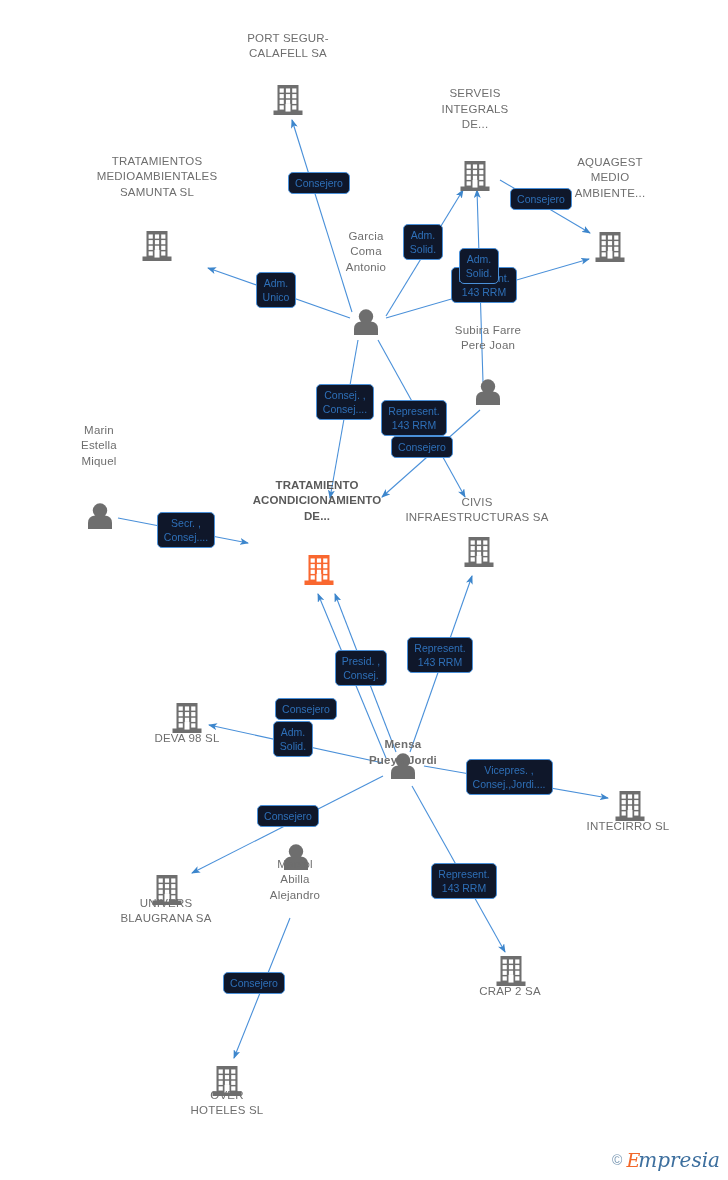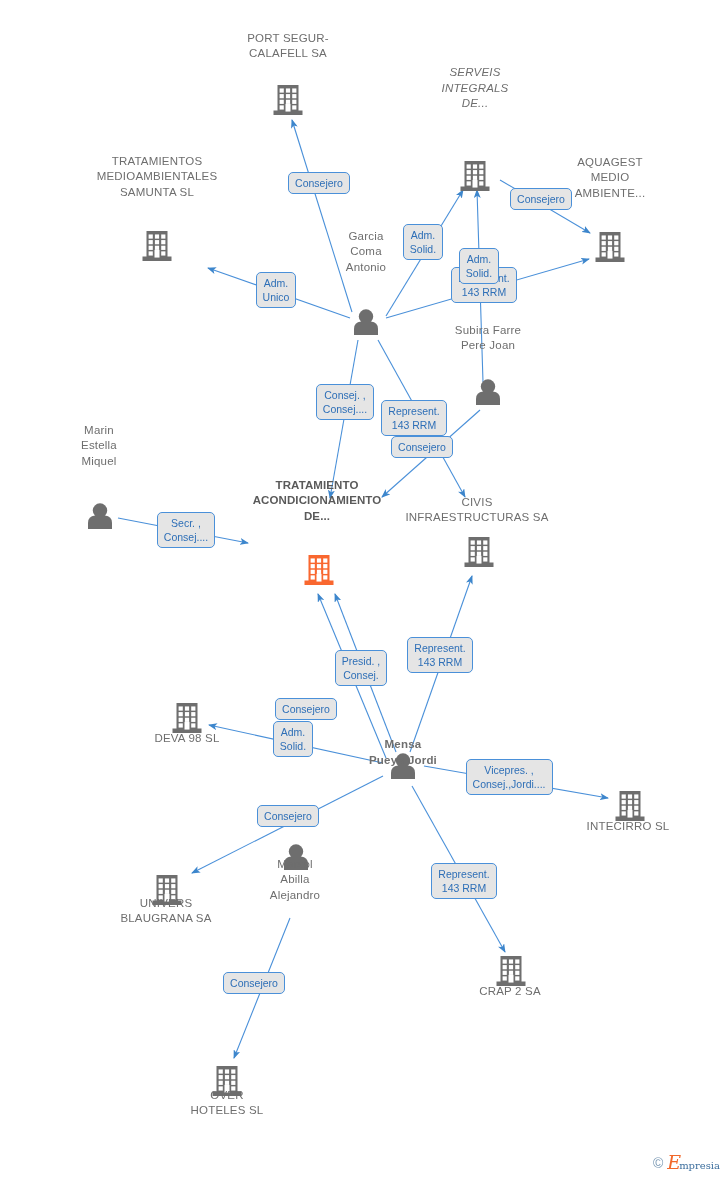--- a/index.html
+++ b/index.html
@@ -39,21 +39,21 @@
   .node-label.focus-label {
     color: #5a5a5a;
     font-weight: bold;
     letter-spacing: 0.1px;
   }
   .edge-label {
     position: absolute;
     box-sizing: border-box;
     border: 1px solid #4a90d9;
     border-radius: 5px;
-    background: #e5e5e5;
+    background: #0f172a;
     color: #2e6fb7;
     font-size: 10.5px;
     line-height: 14px;
     text-align: center;
     padding: 3px 6px;
     white-space: pre-line;
   }
   .watermark {
     position: absolute;
     right: 8px;
@@ -72,21 +72,22 @@
     color: #f2682a;
     font-family: "DejaVu Serif", serif;
     font-style: italic;
     font-size: 19px;
     line-height: 1;
     margin-right: -2px;
   }
   .watermark .wm-rest {
     color: #3d6f9e;
     font-family: "DejaVu Serif", serif;
-    font-size: 10px;
+    font-style: italic;
+    font-size: 20px;
   }
 </style>
 </head>
 <body>
 
 <div id="graph-root">
 
   <svg class="graph-canvas" viewBox="0 0 728 1180" xmlns="http://www.w3.org/2000/svg">
     <defs>
       <marker id="arrowhead" markerWidth="9" markerHeight="7" refX="8" refY="3.5" orient="auto" markerUnits="userSpaceOnUse">
@@ -309,21 +310,21 @@
           <rect x="218.6" y="1086.3600000000001" width="4.2" height="4.2" fill="#ffffff"></rect>
           <rect x="231.2" y="1086.3600000000001" width="4.2" height="4.2" fill="#ffffff"></rect>
           <rect x="224.5" y="1084.8600000000001" width="5" height="7.7" fill="#ffffff"></rect>
         </g>
       </g>
   </svg>
 
   <div id="label-layer">
       <div class="node-label" style="left: 183px; top: 30.5px; width: 210px;">PORT SEGUR-
 CALAFELL SA</div>
-      <div class="node-label" style="left: 370px; top: 65px; width: 210px; font-style: italic;">SERVEIS
+      <div class="node-label" style="left: 370px; top: 86px; width: 210px;">SERVEIS
 INTEGRALS
 DE...</div>
       <div class="node-label" style="left: 505px; top: 154.75px; width: 210px;">AQUAGEST
 MEDIO
 AMBIENTE...</div>
       <div class="node-label" style="left: 52px; top: 153.75px; width: 210px;">TRATAMIENTOS
 MEDIOAMBIENTALES
 SAMUNTA SL</div>
       <div class="node-label" style="left: 261px; top: 228.75px; width: 210px;">Garcia
 Coma

